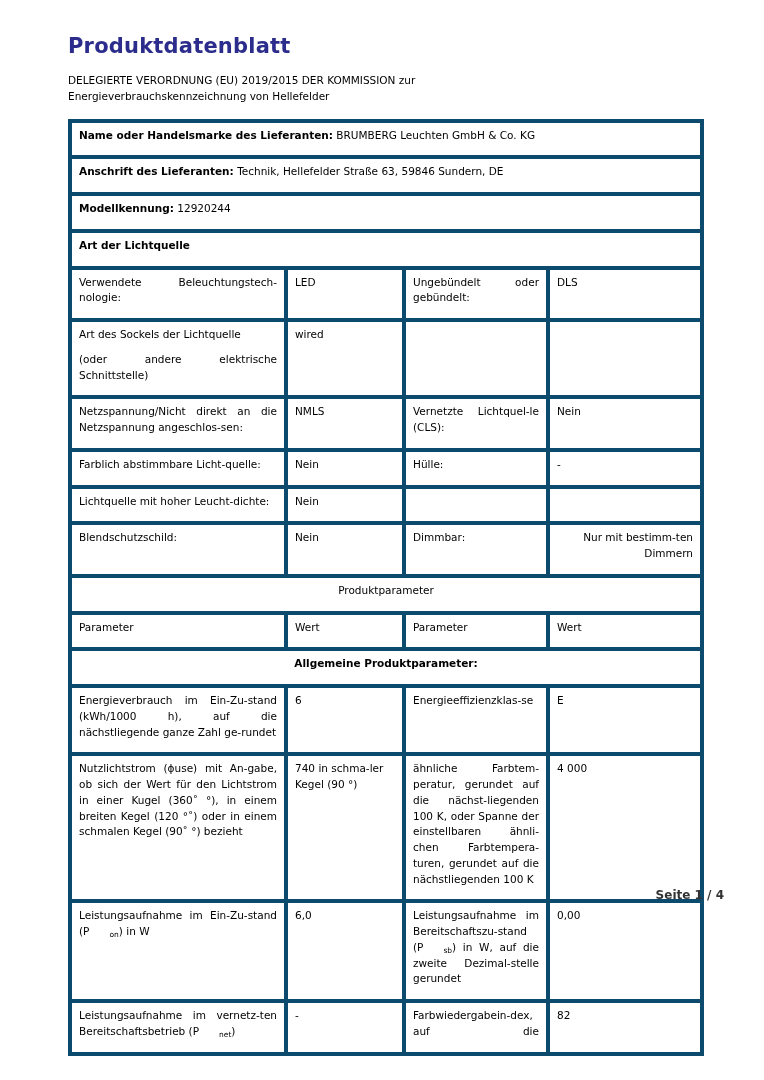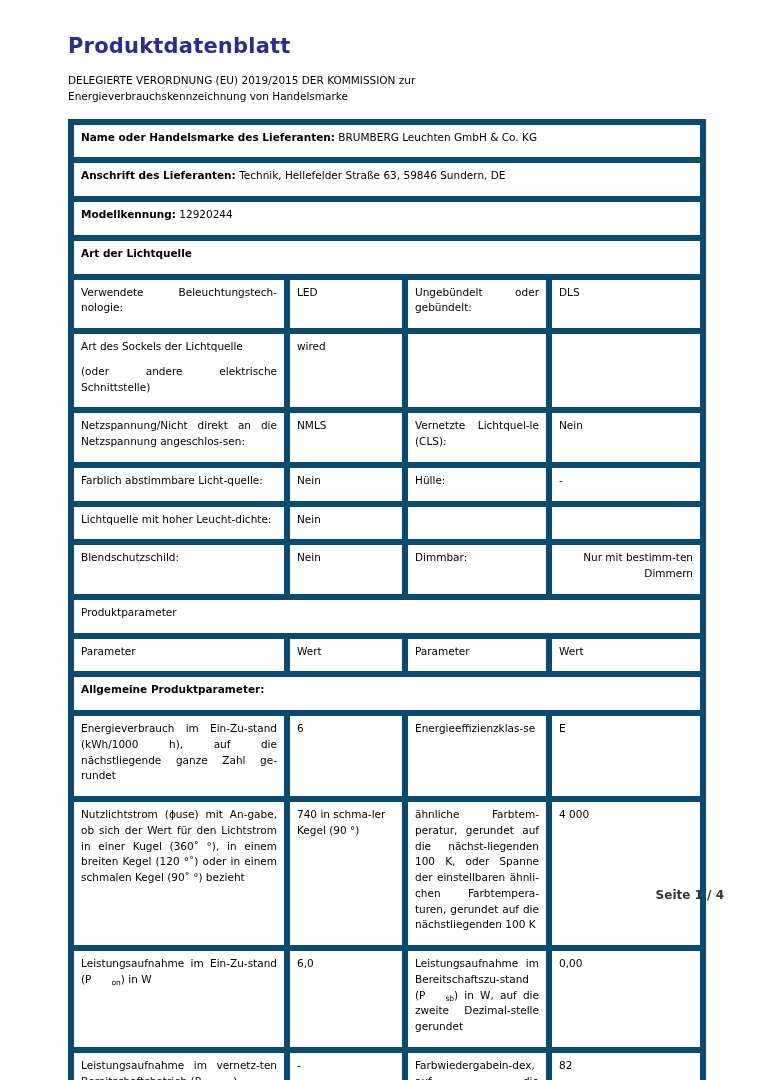--- a/index.html
+++ b/index.html
@@ -33,21 +33,21 @@
     line-height: 1.55;
     margin: 0 0 14px 0;
     max-width: 520px;
   }
   table.main {
     border-collapse: collapse;
     width: 632px;
     table-layout: fixed;
   }
   table.main td {
-    border: 6px solid #0c4a6e;
+    border: 4px solid #0c4a6e;
     padding: 5px 7px 12px 7px;
     font-size: 10.5px;
     line-height: 1.5;
     vertical-align: top;
   }
   td.label-cell {
     text-align: justify;
     text-align-last: justify;
   }
   td.label-plain {
@@ -56,20 +56,21 @@
   td.val {
     text-align: left;
   }
   td.val-right {
     text-align: right;
   }
   td.hdr {
     font-weight: bold;
   }
   td.center-head {
+    text-align: center;
   }
   .nowrap-last { text-align-last: left; }
   .footer {
     position: absolute;
     right: 40px;
     bottom: 46px;
     font-size: 12px;
     font-weight: bold;
     color: #333333;
   }
@@ -83,21 +84,21 @@
 </style>
 </head>
 <body>
 
 <div class="page">
 
   <h1 class="doc-title">Produktdatenblatt</h1>
 
   <p class="subtitle">
     <span>DELEGIERTE VERORDNUNG (EU) 2019/2015 DER KOMMISSION zur</span><br>
-    <span>Energieverbrauchskennzeichnung von Handelsmarke</span>
+    <span>Energieverbrauchskennzeichnung von Hellefelder</span>
   </p>
 
   <table class="main">
     <colgroup>
       <col style="width:216px">
       <col style="width:118px">
       <col style="width:144px">
       <col style="width:154px">
     </colgroup>
     <tbody>

